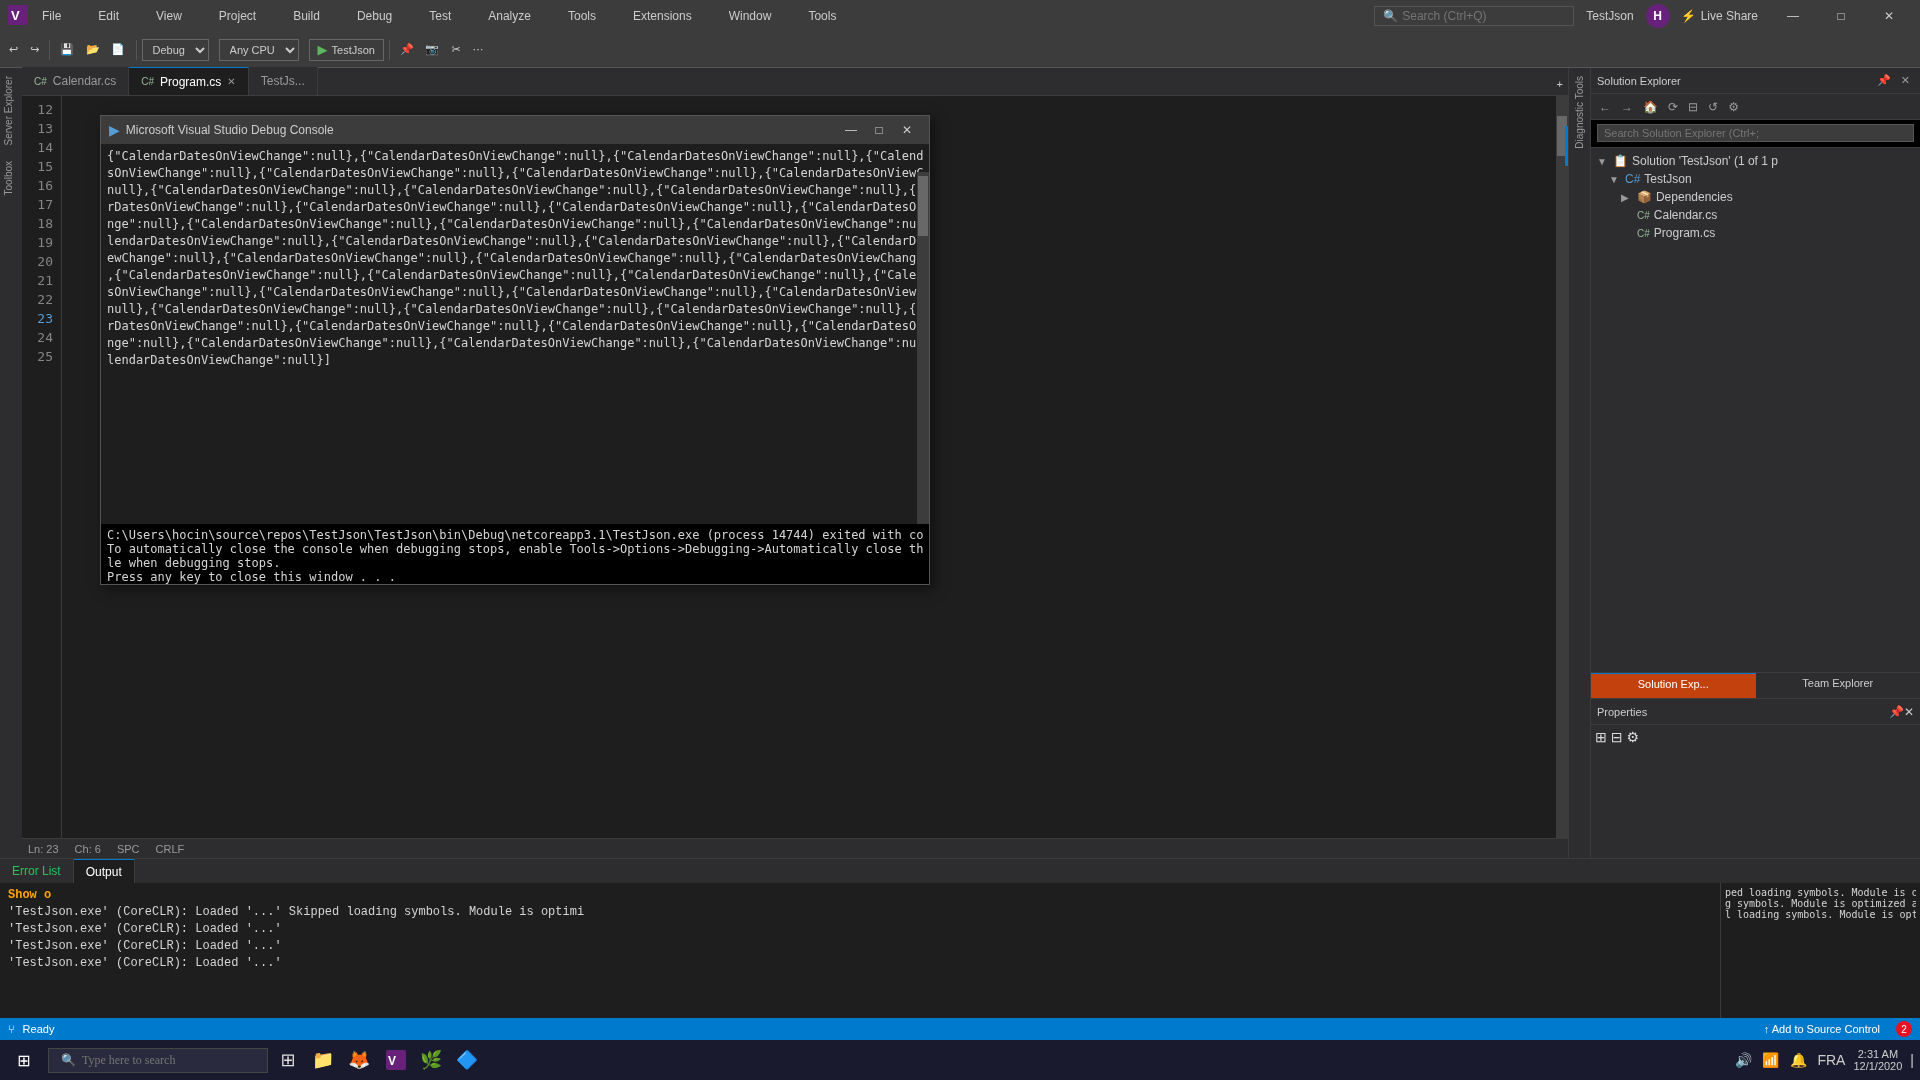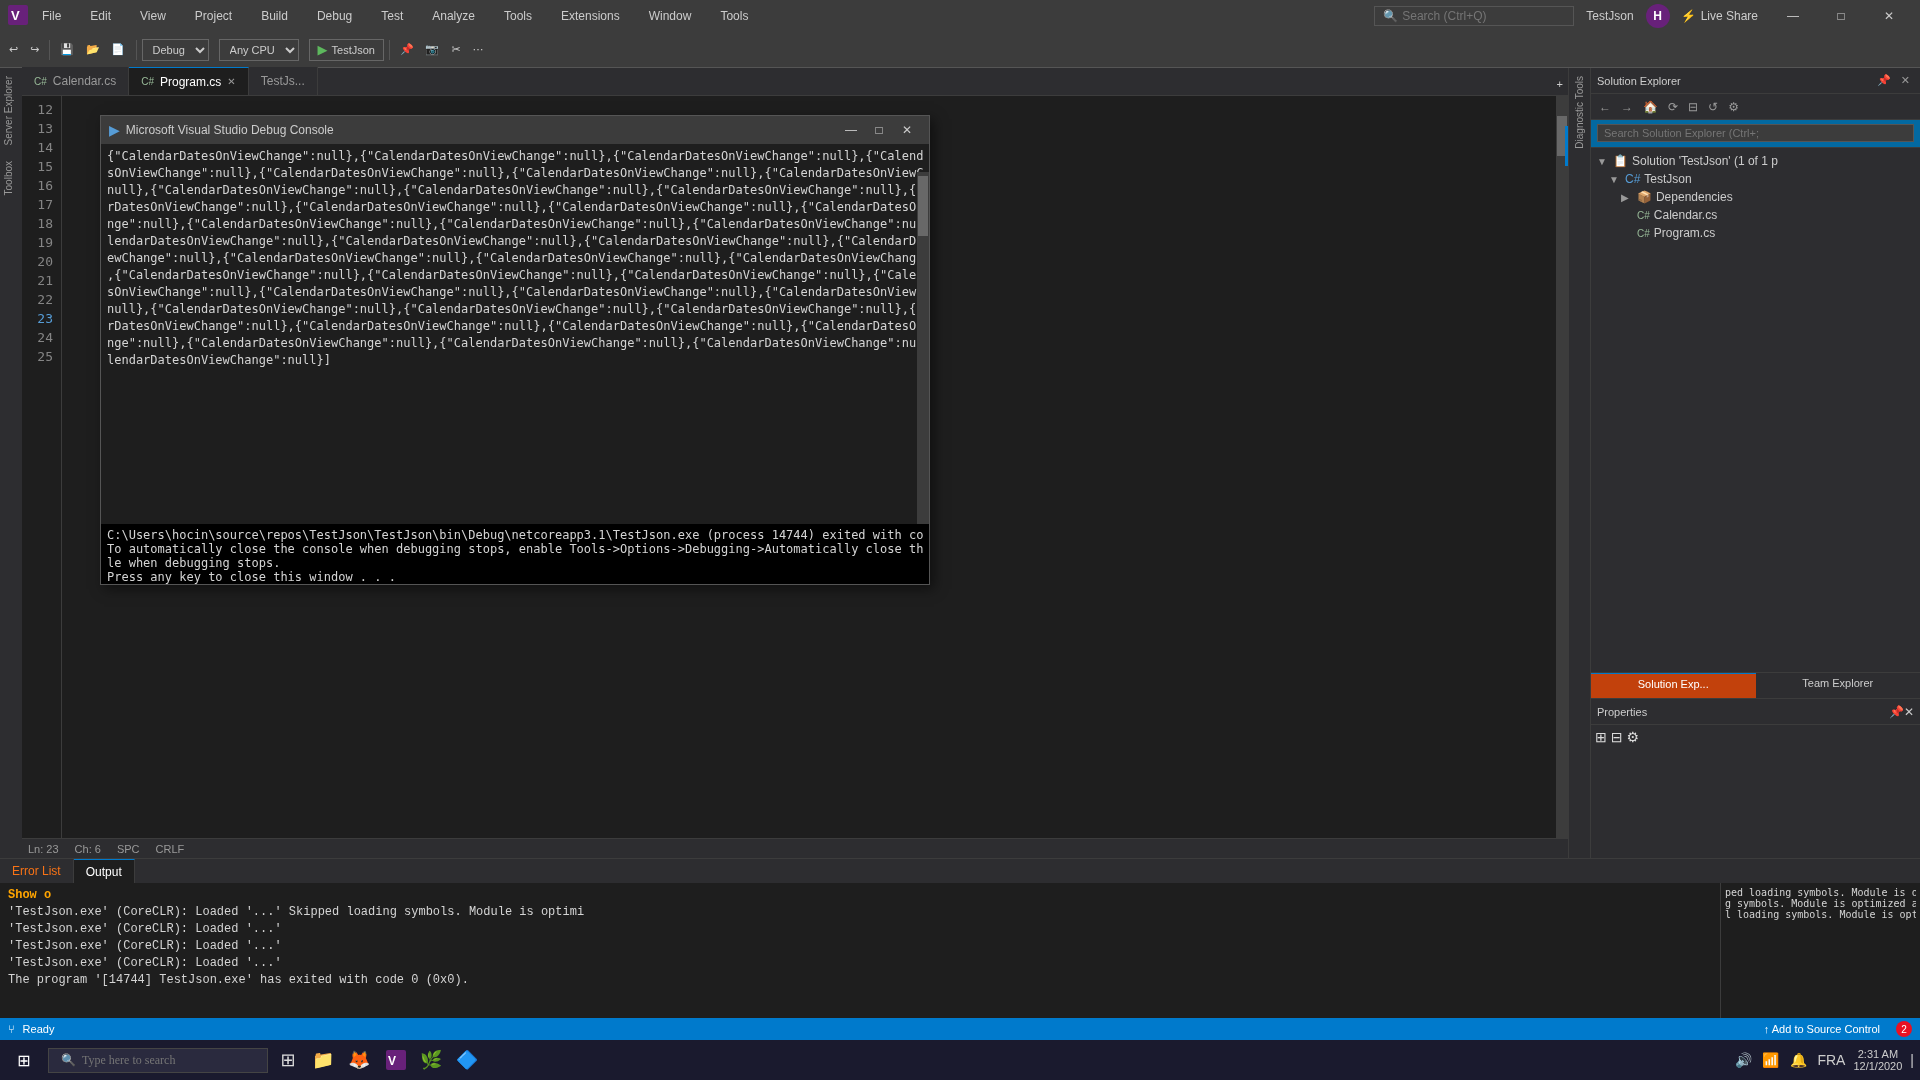--- a/index.html
+++ b/index.html
@@ -8,21 +8,21 @@
     
     #title-bar {
       height: 32px;
       background: #3c3c3c;
       display: flex;
       align-items: center;
       padding: 0 8px;
       color: #ccc;
       font-size: 12px;
     }
-    #title-bar .menu-items { display: flex; gap: 13px; flex: 1; align-items: center; }
+    #title-bar .menu-items { display: flex; gap: 21px; flex: 1; align-items: center; }
     #title-bar .menu-item { padding: 4px 8px; cursor: pointer; }
     #title-bar .search-box {
       background: #3c3c3c;
       border: 1px solid #555;
       color: #ccc;
       padding: 2px 8px;
       width: 200px;
       font-size: 12px;
       display: flex;
       align-items: center;
@@ -241,21 +241,21 @@
       display: flex;
       align-items: center;
       padding: 0 4px;
       gap: 2px;
       border-bottom: 1px solid #3c3c3c;
     }
     .se-tool-btn { padding: 2px 4px; cursor: pointer; color: #999; font-size: 12px; }
 
     #se-search {
       height: 28px;
-      background: #0369a1;
+      background: #000000;
       padding: 4px 6px;
       border-bottom: 1px solid #3c3c3c;
     }
     #se-search input {
       width: 100%;
       background: #3c3c3c;
       border: 1px solid #555;
       color: #ccc;
       padding: 2px 6px;
       font-size: 11px;
@@ -317,21 +317,21 @@
     #bottom-tabs {
       height: 24px;
       background: #2d2d30;
       display: flex;
       align-items: flex-end;
     }
     .bottom-tab {
       padding: 4px 12px;
       font-size: 12px;
       cursor: pointer;
-      color: #f97316;
+      color: #22c55e;
       border-right: 1px solid #3c3c3c;
       height: 24px;
       display: flex; align-items: center;
     }
     .bottom-tab.active { background: #1e1e1e; color: #fff; border-top: 1px solid #007acc; }
     #bottom-content {
       flex: 1;
       overflow: auto;
       padding: 4px 8px;
       font-family: Liberation Mono, monospace;
@@ -681,21 +681,20 @@
     </div>
     <div style="display:flex; flex:1; min-height:0;">
       <div id="bottom-content" style="flex:1; min-width:0; overflow:hidden;">
         <div>
           <span class="output-label">Show o</span>
         </div>
         <div style="white-space:nowrap;overflow:hidden;">'TestJson.exe' (CoreCLR): Loaded '...' Skipped loading symbols. Module is optimi</div>
         <div style="white-space:nowrap;overflow:hidden;">'TestJson.exe' (CoreCLR): Loaded '...'</div>
         <div style="white-space:nowrap;overflow:hidden;">'TestJson.exe' (CoreCLR): Loaded '...'</div>
         <div style="white-space:nowrap;overflow:hidden;">'TestJson.exe' (CoreCLR): Loaded '...'</div>
-        <div style="white-space:nowrap;overflow:hidden;">The program '[14744] TestJson.exe' has exited with code 0 (0x0).</div>
       </div>
 
       <div id="right-output">
         <div style="white-space:nowrap;overflow:hidden;font-size:10px;">ped loading symbols. Module is optimi</div>
         <div style="white-space:nowrap;overflow:hidden;font-size:10px;">g symbols. Module is optimized and t</div>
         <div style="white-space:nowrap;overflow:hidden;font-size:10px;">l loading symbols. Module is optimizec</div>
       </div>
     </div>
   </div>
 

